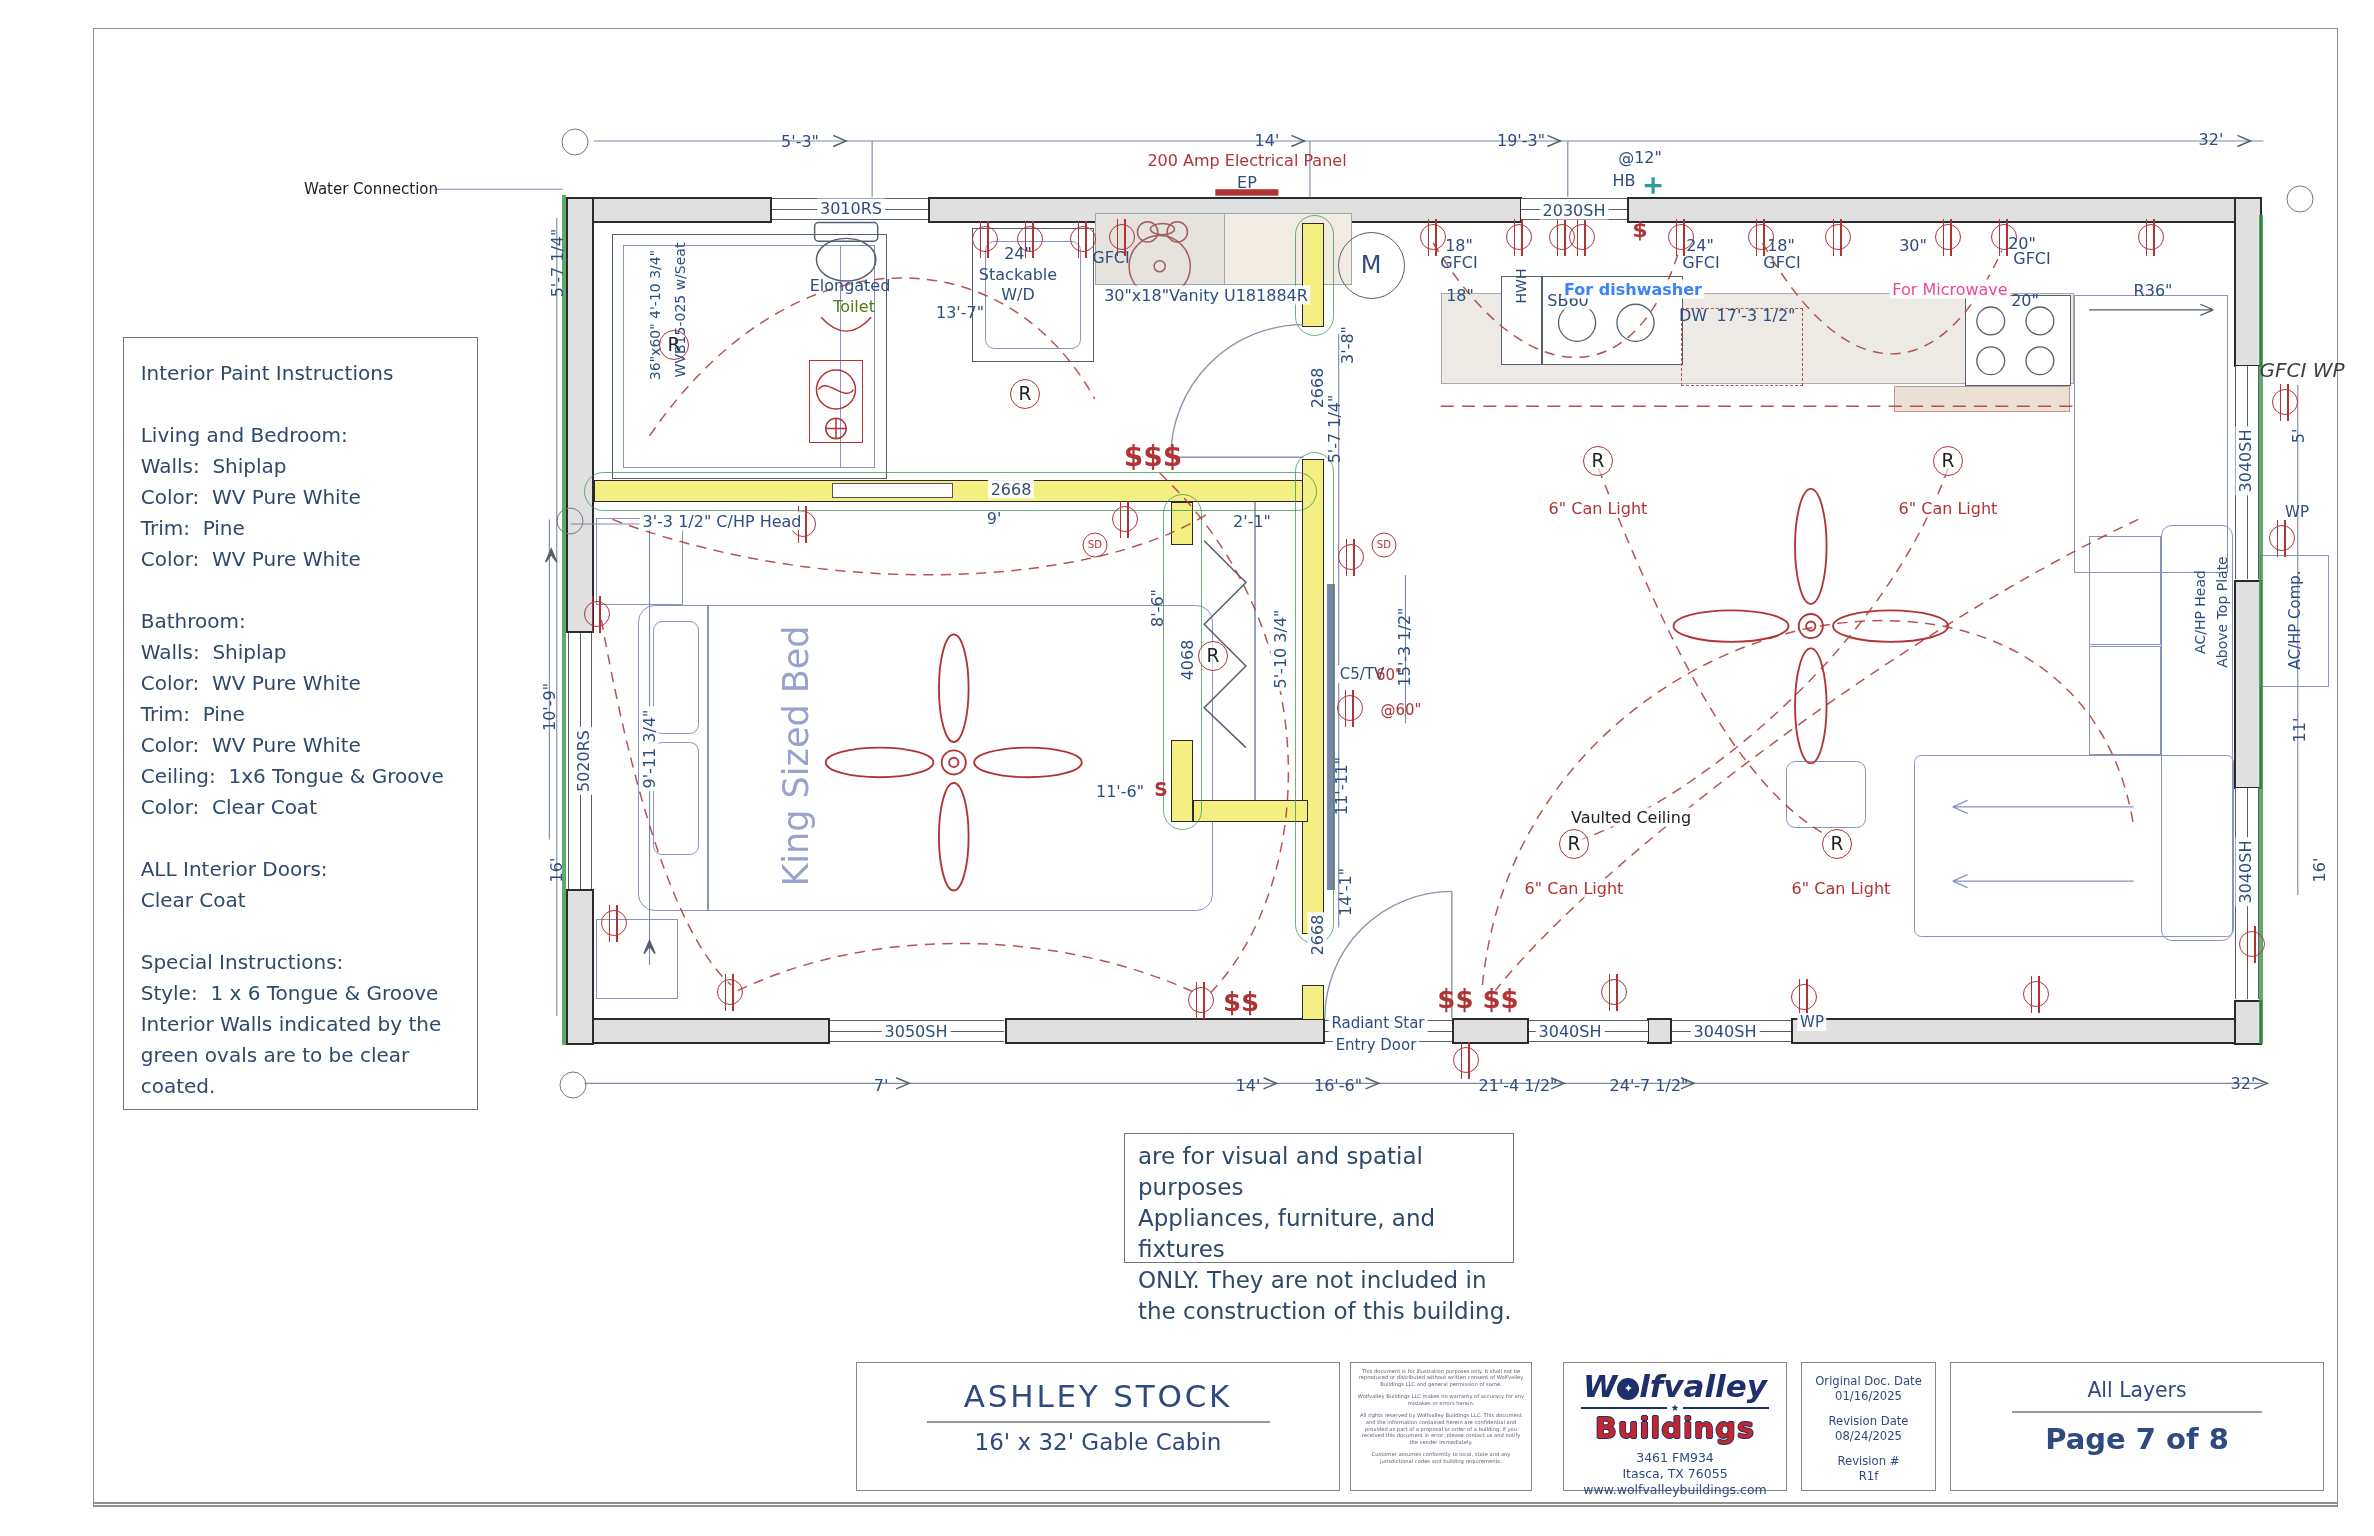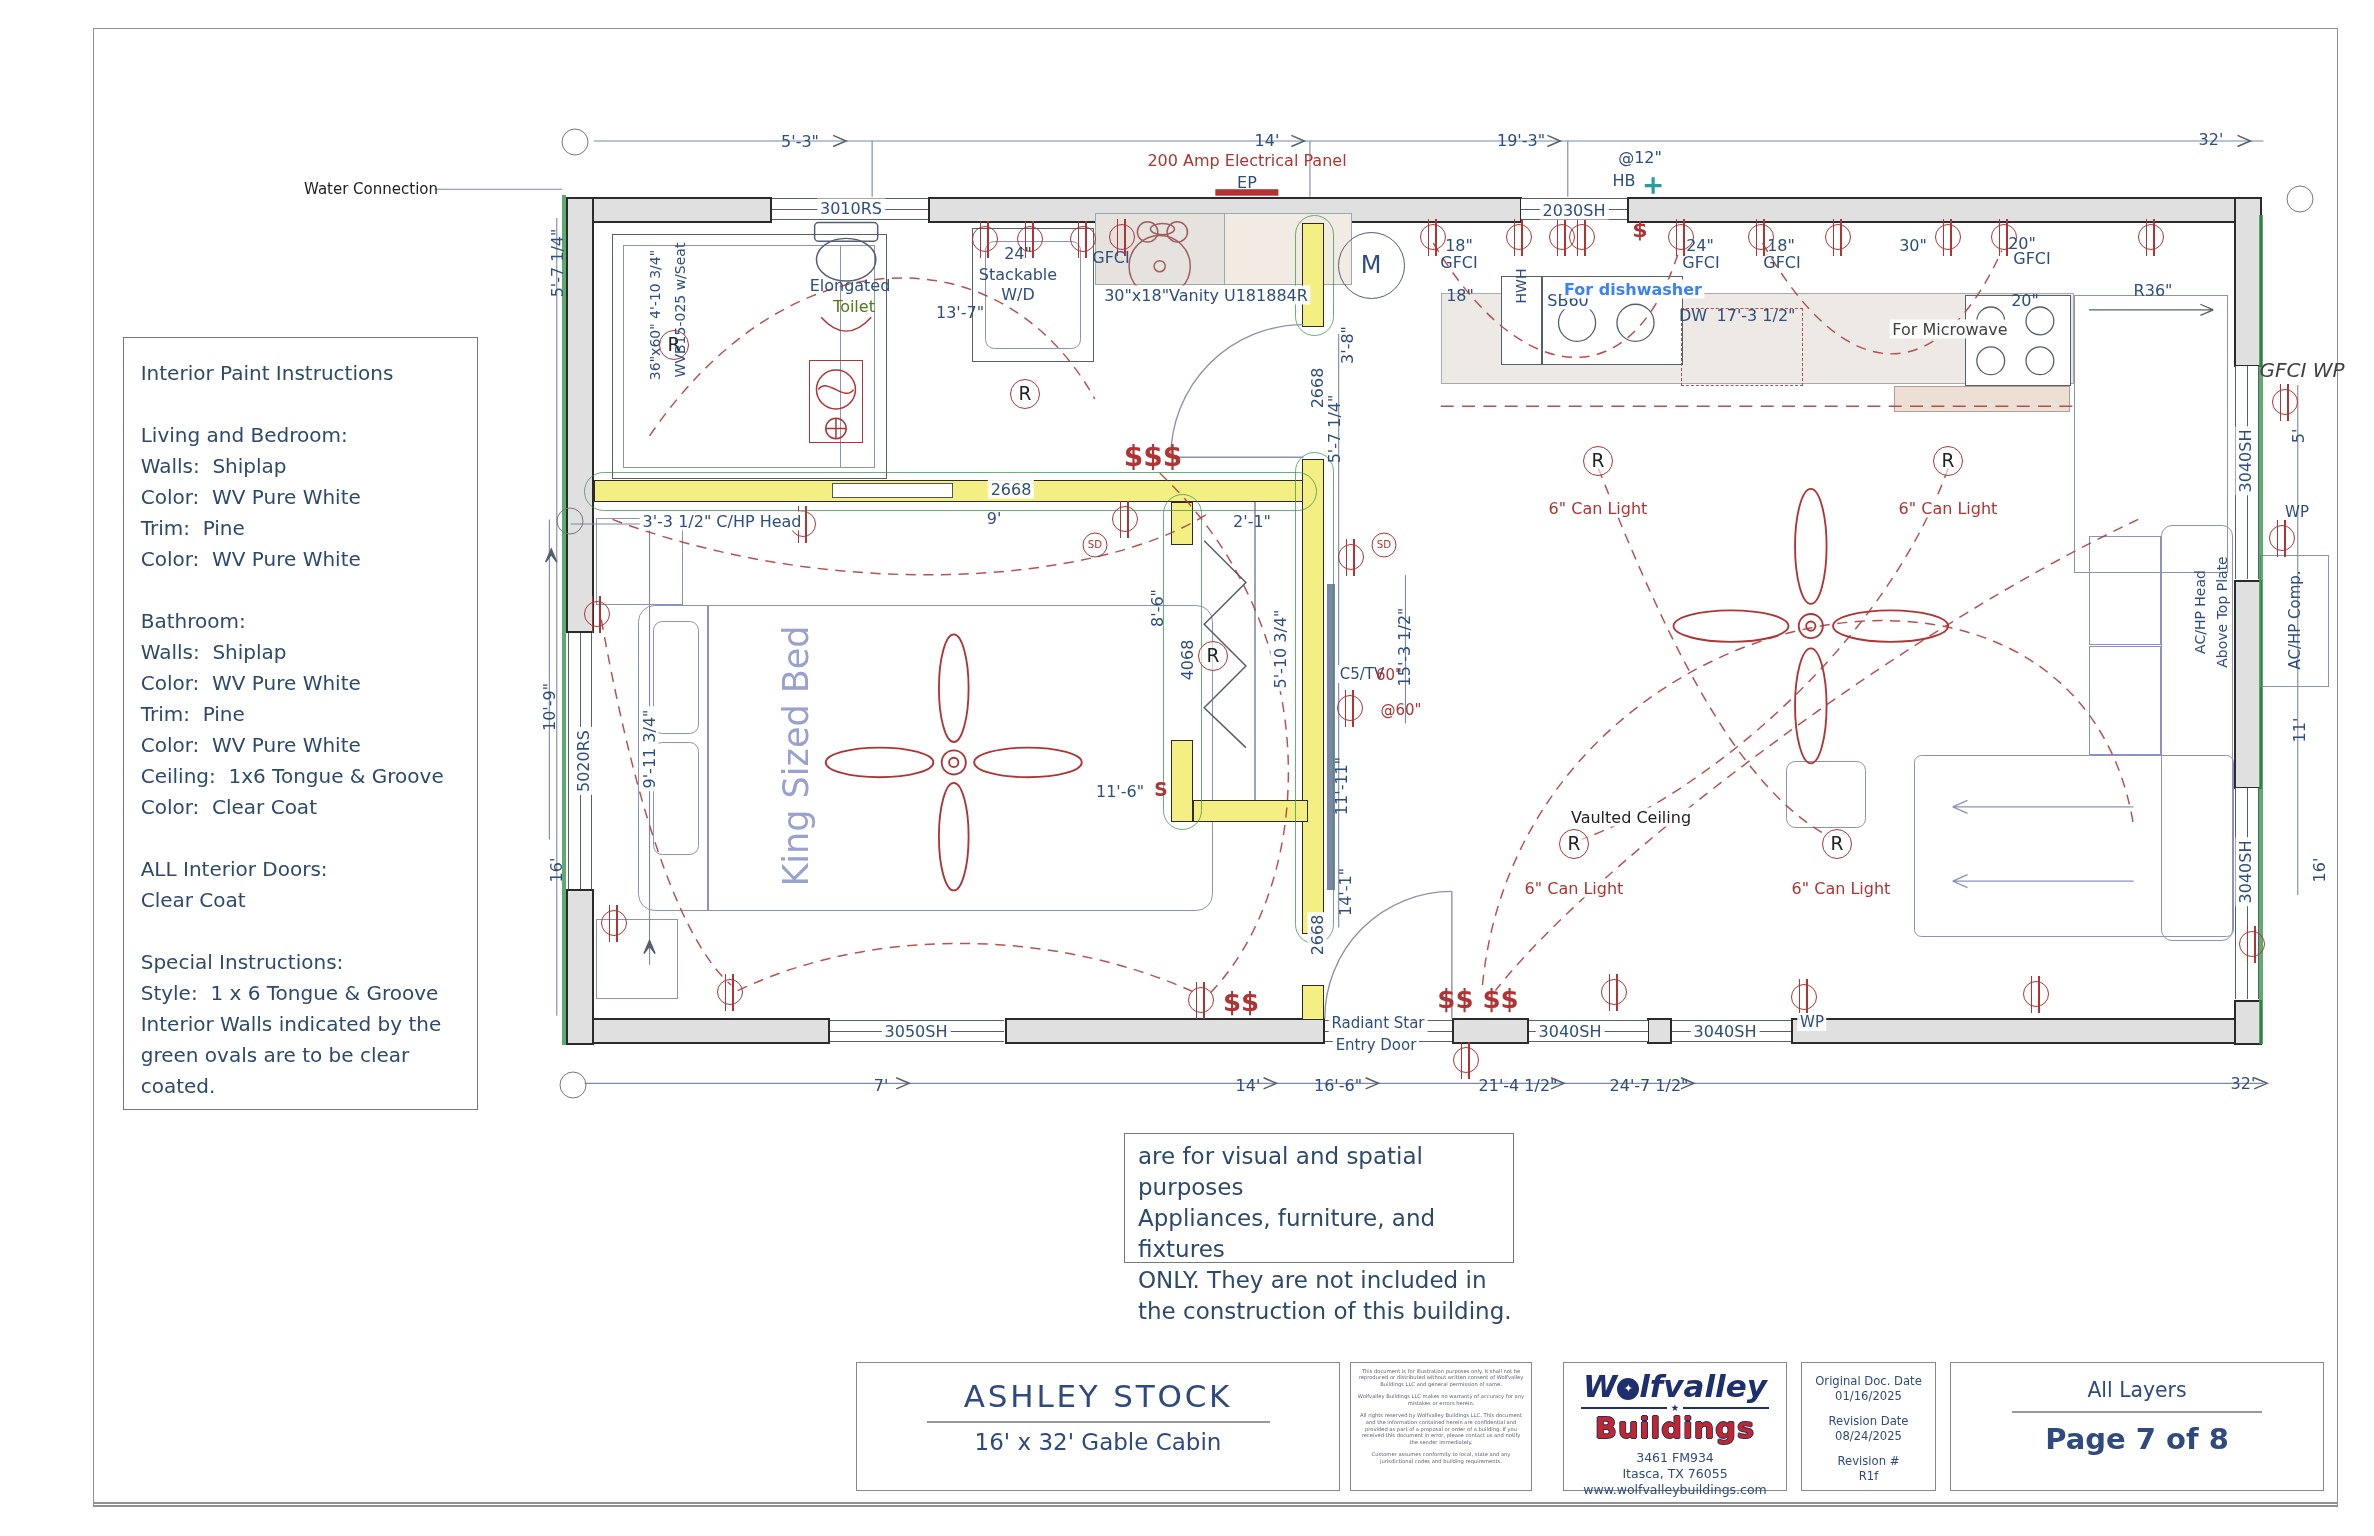--- a/index.html
+++ b/index.html
@@ -472,21 +472,21 @@
         <span class="plan-label bg" style="left: 1633px; top: 289px; color: #3b82f6; font-weight: bold;">For dishwasher</span>
         <span class="plan-label" style="left: 1700px; top: 245px; color: rgb(46, 78, 126);">24"</span>
         <span class="plan-label" style="left: 1701px; top: 262px; color: rgb(46, 78, 126);">GFCI</span>
         <span class="plan-label" style="left: 1781px; top: 245px; color: rgb(46, 78, 126);">18"</span>
         <span class="plan-label" style="left: 1782px; top: 262px; color: rgb(46, 78, 126);">GFCI</span>
         <span class="plan-label" style="left: 1693px; top: 315px; color: rgb(46, 78, 126);">DW</span>
         <span class="plan-label" style="left: 1756px; top: 315px; color: rgb(46, 78, 126);">17'-3 1/2"</span>
         <span class="plan-label" style="left: 1913px; top: 245px; color: rgb(46, 78, 126);">30"</span>
         <span class="plan-label" style="left: 2022px; top: 243px; color: rgb(46, 78, 126);">20"</span>
         <span class="plan-label" style="left: 2032px; top: 258px; color: rgb(46, 78, 126);">GFCI</span>
-        <span class="plan-label bg" style="left: 1950px; top: 289px; color: #404040; margin-top: 40px;">For Microwave</span>
+        <span class="plan-label bg" style="left: 1950px; top: 289px; color: #ec4899;">For Microwave</span>
         <span class="plan-label" style="left: 2025px; top: 300px; color: rgb(46, 78, 126);">20"</span>
         <span class="plan-label" style="left: 2153px; top: 290px; color: rgb(46, 78, 126);">R36"</span>
         <span class="plan-label" style="left: 1640px; top: 229px; font-size: 22px; font-weight: bold; color: rgb(176, 52, 52);">$</span>
         <span class="plan-label" style="left: 2302px; top: 370px; font-size: 20px; color: #404040; font-style: italic;">GFCI WP</span>
         <span class="plan-label" style="left: 2298px; top: 436px; color: rgb(46, 78, 126); transform: translate(-50%, -50%) rotate(-90deg);">5'</span>
         <span class="plan-label" style="left: 2297px; top: 512px; font-size: 15px; color: rgb(46, 78, 126);">WP</span>
         <span class="plan-label" style="left: 2295px; top: 620px; font-size: 15px; color: rgb(46, 78, 126); transform: translate(-50%, -50%) rotate(-90deg);">AC/HP Comp.</span>
         <span class="plan-label" style="left: 2299px; top: 730px; color: rgb(46, 78, 126); transform: translate(-50%, -50%) rotate(-90deg);">11'</span>
         <span class="plan-label bg" style="left: 2245px; top: 461px; color: rgb(46, 78, 126); transform: translate(-50%, -50%) rotate(-90deg);">3040SH</span>
         <span class="plan-label bg" style="left: 2245px; top: 872px; color: rgb(46, 78, 126); transform: translate(-50%, -50%) rotate(-90deg);">3040SH</span>

